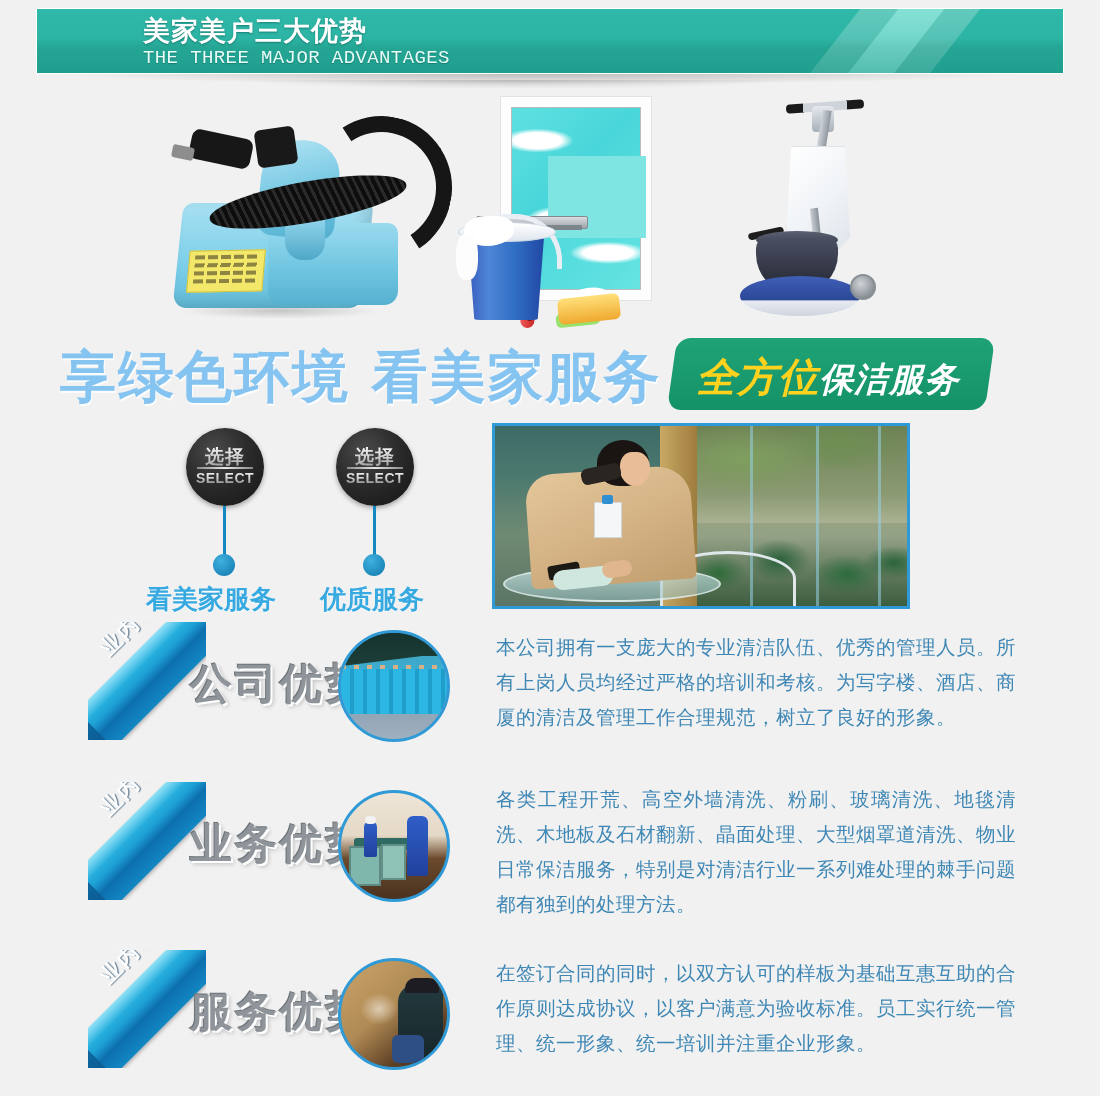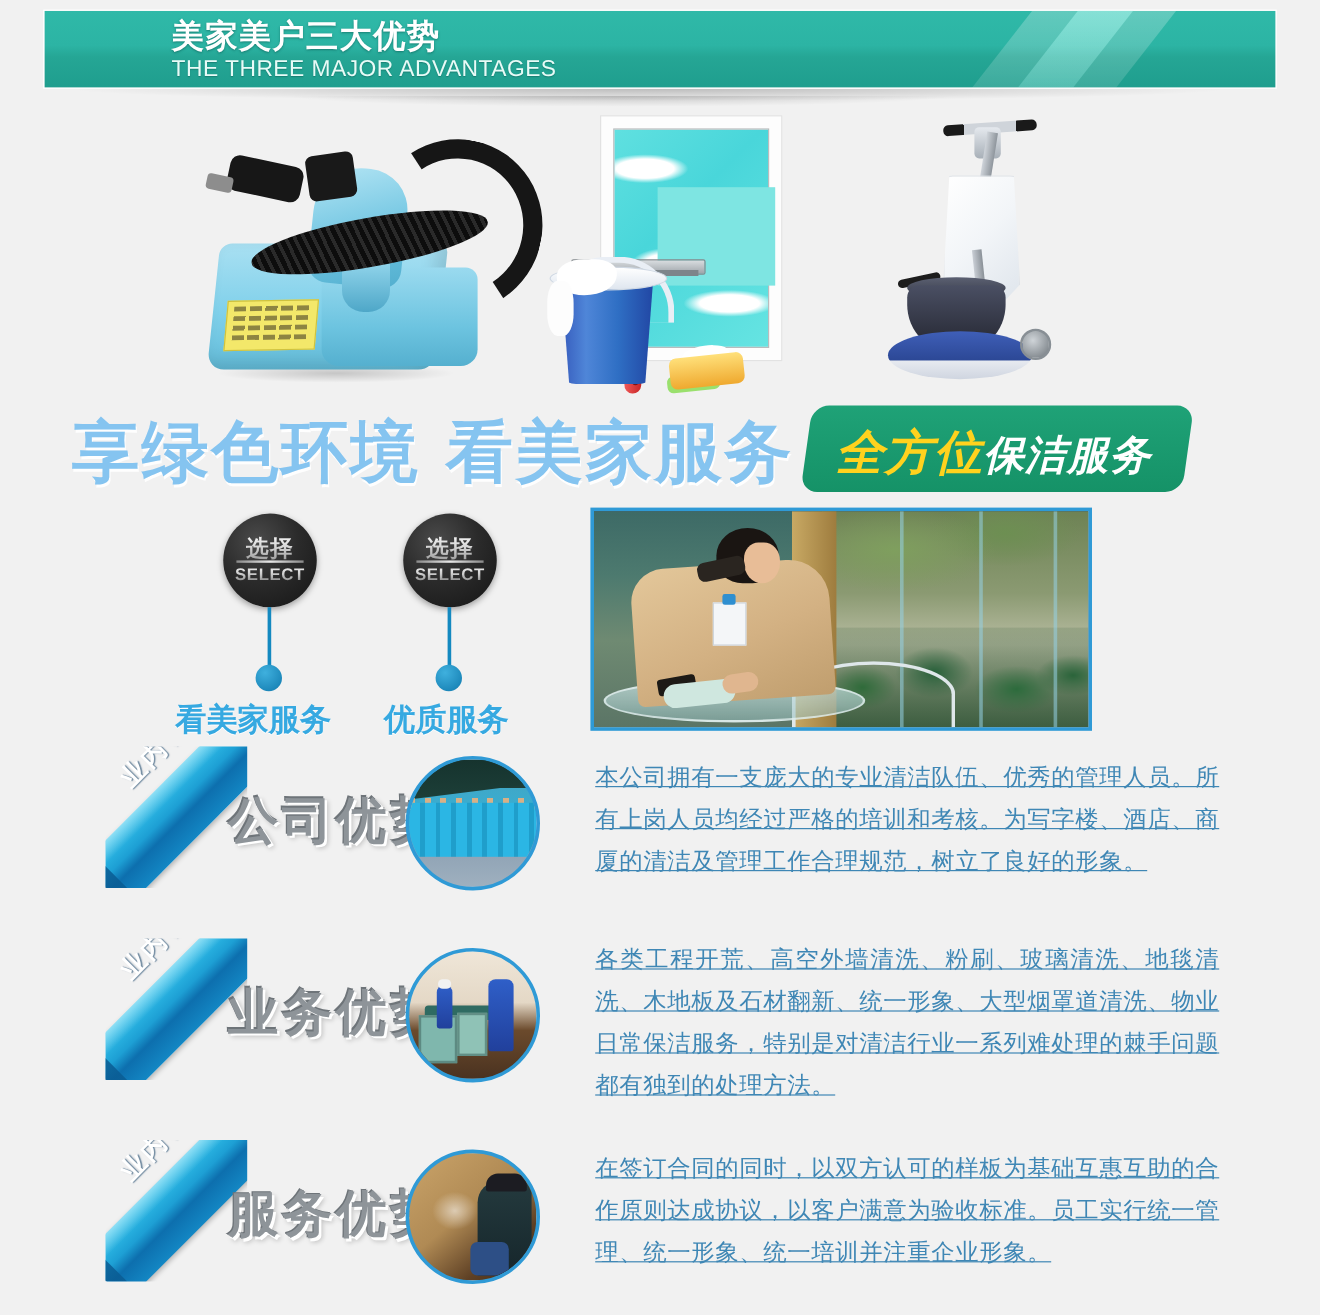--- a/index.html
+++ b/index.html
@@ -50,21 +50,21 @@
     font-size:11px;font-weight:bold;letter-spacing:.6px;
     text-shadow:0 1px 1px rgba(0,0,0,.6);
   }
   .hdr-texts{position:absolute;left:106px;top:6px;}
   .hdr-cn{
     color:#ffffff;font-size:27px;font-weight:bold;letter-spacing:1px;
     line-height:31px;text-shadow:0 1px 2px rgba(0,60,55,.45);
   }
   .hdr-en{
     color:#e7fbf7;font-size:19px;line-height:24px;letter-spacing:.4px;
-    font-family:Liberation Sans, sans-serif;
+    font-family:Liberation Mono, monospace;
     text-shadow:0 1px 1px rgba(0,60,55,.35);
   }
 
   
   .prod-row{position:absolute;left:0;top:88px;width:1100px;height:250px;}
 
   
   .sprayer{position:absolute;left:160px;top:10px;width:270px;height:230px;}
   .spr-body{
     position:absolute;left:18px;top:105px;width:190px;height:105px;
@@ -329,21 +329,20 @@
   .ap3 .prs{position:absolute;right:4%;top:22%;width:42%;height:74%;background:linear-gradient(180deg,#243a3e,#16262b);border-radius:18px 10px 0 0;}
   .ap3 .hat{position:absolute;right:8%;top:16%;width:32%;height:14%;background:#1c1c22;border-radius:10px 10px 2px 2px;}
   .ap3 .mist{position:absolute;left:18%;top:30%;width:36%;height:30%;background:radial-gradient(ellipse,rgba(255,255,255,.55),rgba(255,255,255,0) 70%);}
   .ap3 .mach{position:absolute;right:22%;bottom:4%;width:30%;height:26%;background:#2d4f86;border-radius:6px;}
 
   .adv-text{
     position:absolute;left:496px;
     width:520px;
     color:#3f87b5;font-size:19.5px;line-height:35px;letter-spacing:.5px;
     text-align:justify;
-    text-decoration:underline;
   }
 </style>
 </head>
 <body>
 
 <div class="page">
 
   <div class="header-wrap">
     <div class="hdr-shadow"></div>
     <div class="hdr-shadow2"></div>
@@ -485,21 +484,21 @@
     </div>
     <div class="adv-title">业务优势</div>
     <div class="adv-photo ap2">
       <div class="tbl"></div>
       <div class="chair"></div>
       <div class="chair2"></div>
       <div class="w1"></div>
       <div class="w2"></div>
       <div class="cap"></div>
     </div>
-    <div class="adv-text" style="top:0px;">各类工程开荒、高空外墙清洗、粉刷、玻璃清洗、地毯清洗、木地板及石材翻新、统一形象、大型烟罩道清洗、物业日常保洁服务，特别是对清洁行业一系列难处理的棘手问题都有独到的处理方法。</div>
+    <div class="adv-text" style="top:0px;">各类工程开荒、高空外墙清洗、粉刷、玻璃清洗、地毯清洗、木地板及石材翻新、晶面处理、大型烟罩道清洗、物业日常保洁服务，特别是对清洁行业一系列难处理的棘手问题都有独到的处理方法。</div>
   </div>
 
   <div class="adv-row" style="top:950px;">
     <div class="ribbon">
       <div class="ribbon-band"></div>
       <div class="ribbon-txt">业内领先</div>
       <div class="ribbon-fold"></div>
     </div>
     <div class="adv-title">服务优势</div>
     <div class="adv-photo ap3">

